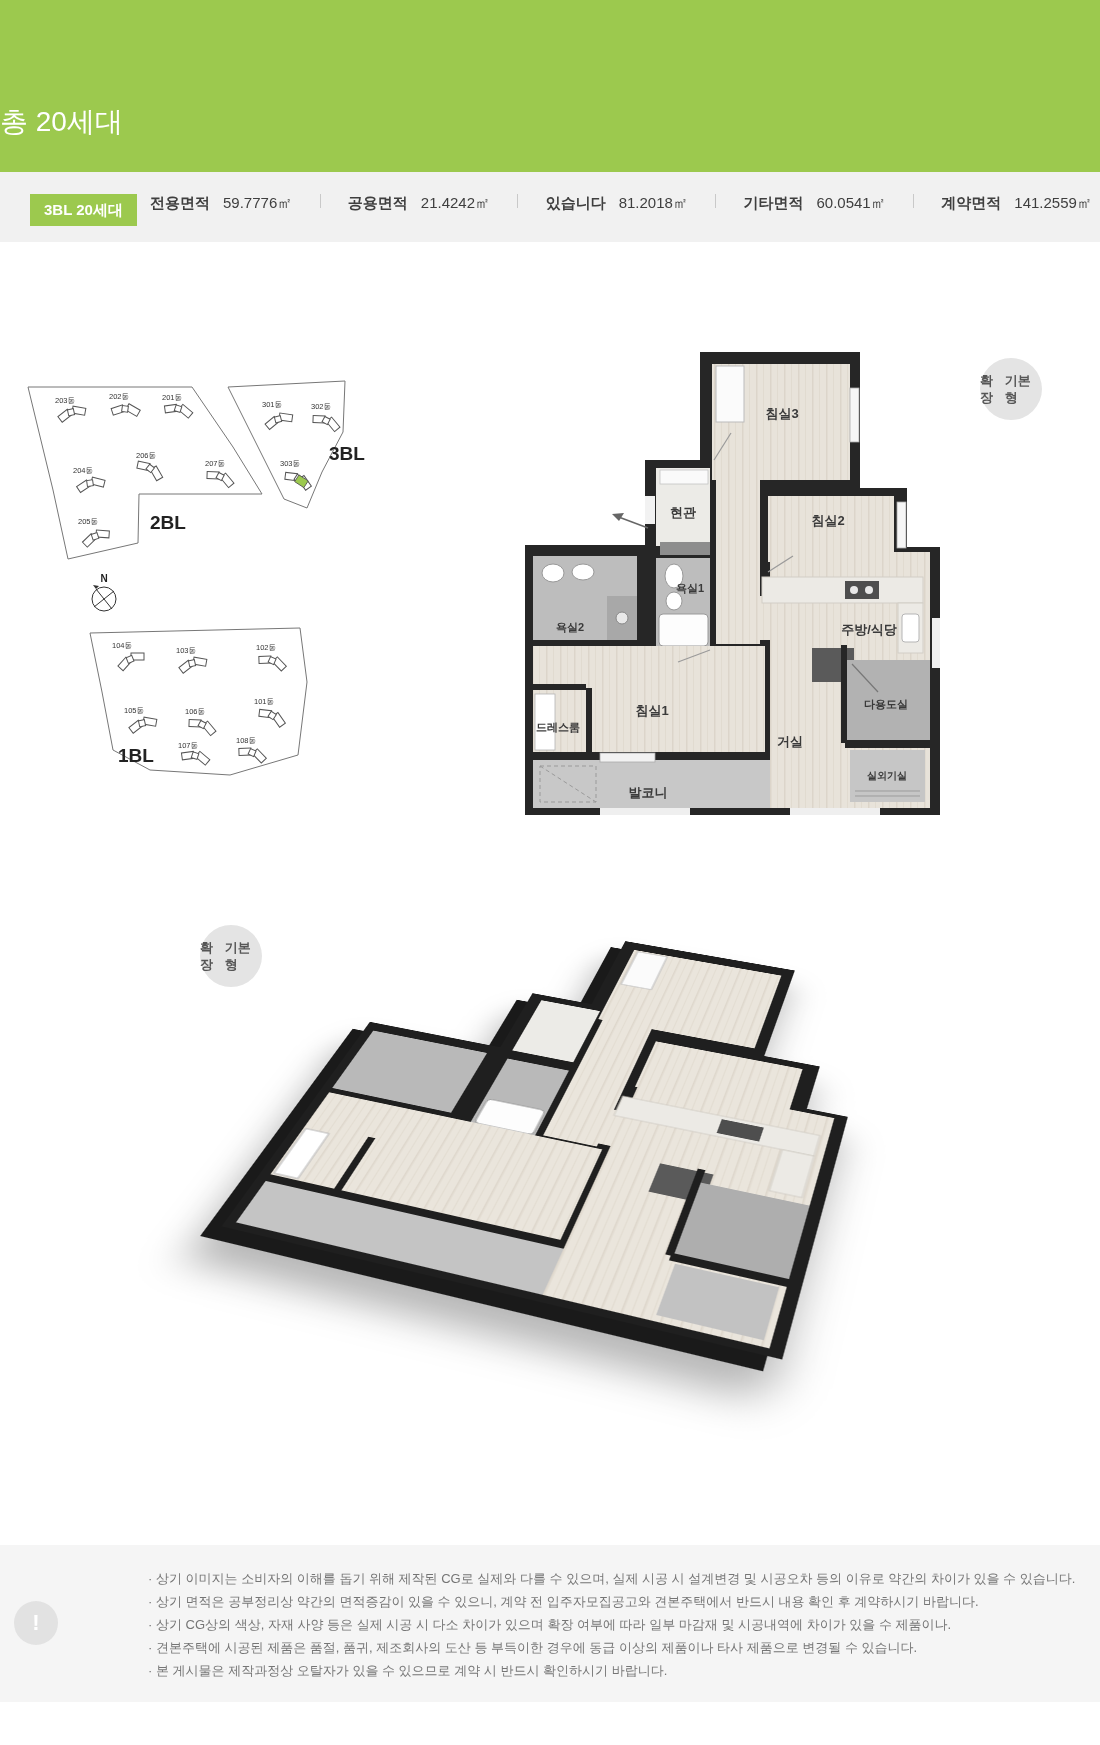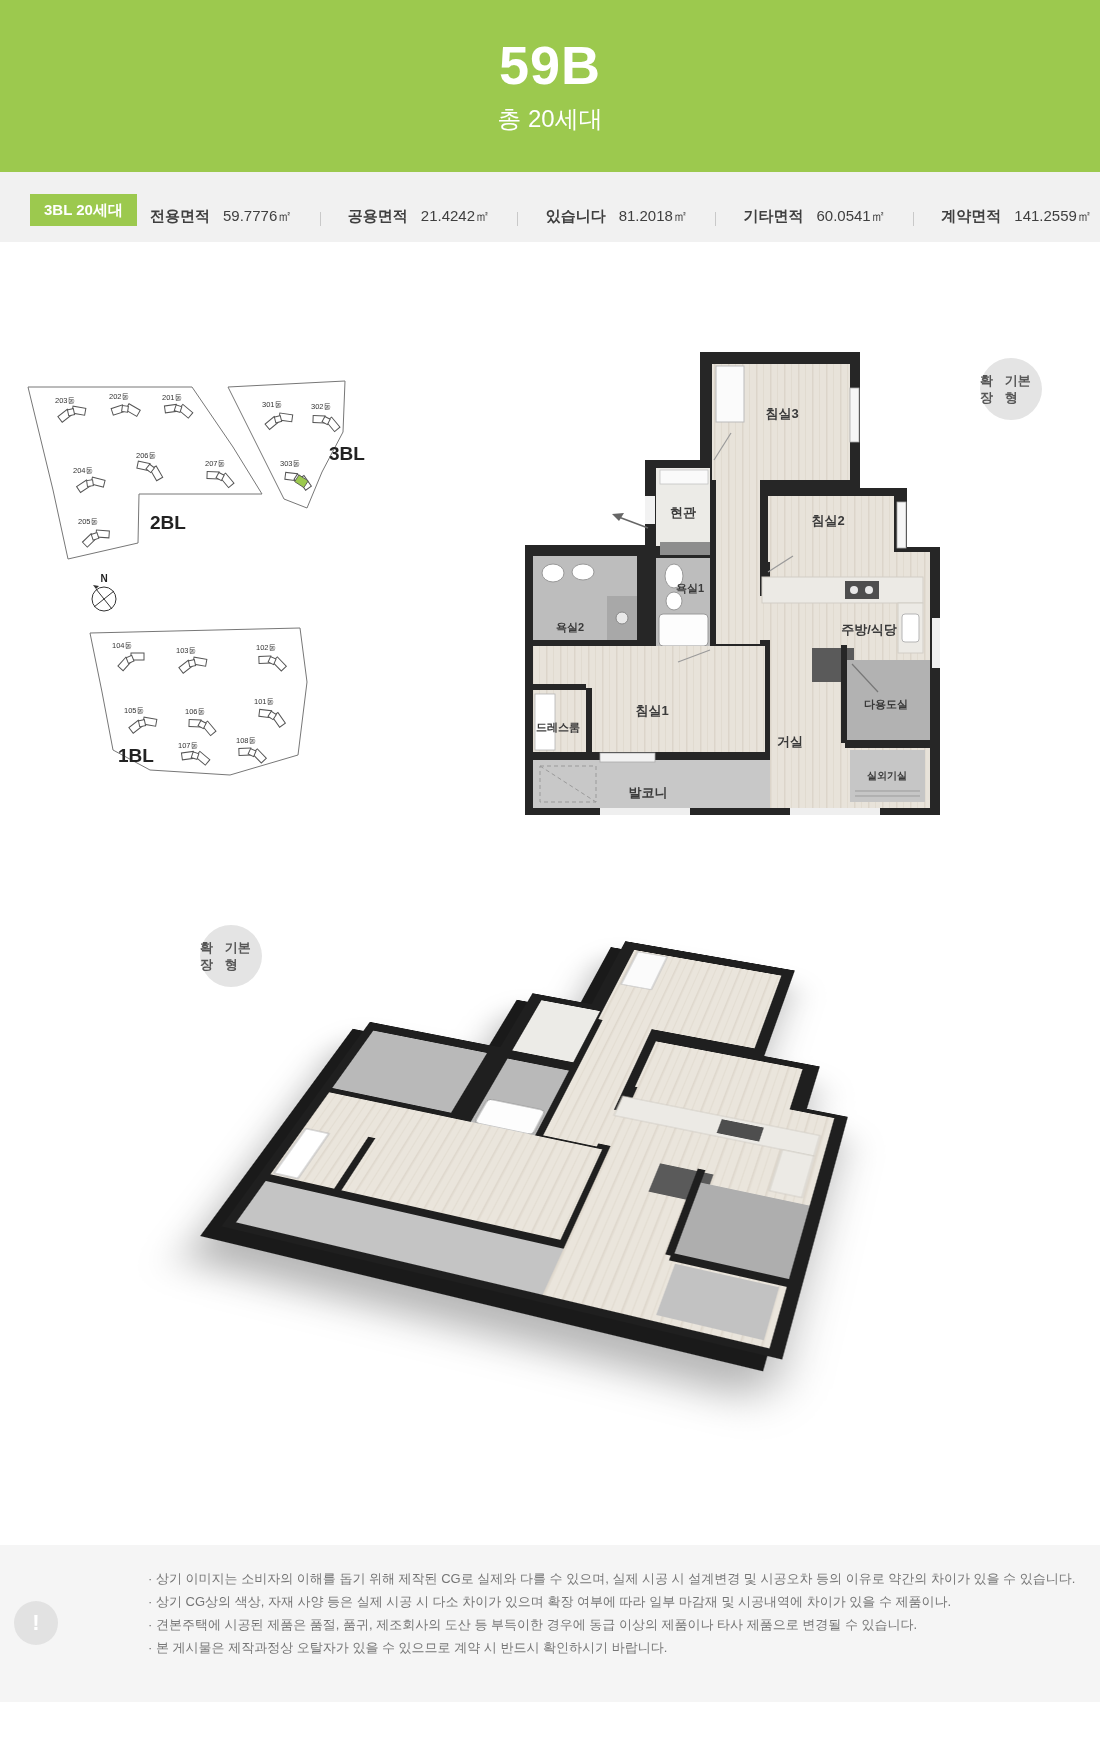--- a/index.html
+++ b/index.html
@@ -4,30 +4,30 @@
 <style>
   html,body{margin:0;padding:0;background:#ffffff;}
   *{box-sizing:border-box;}
   .page{position:relative;width:1100px;height:1745px;background:#fff;overflow:hidden;
         font-family:"Liberation Sans",sans-serif;}
 
   
   .hero{position:absolute;left:0;top:0;width:1100px;height:172px;background:#9cc94e;}
   .hero-title{position:absolute;left:0;top:34px;width:100%;text-align:center;
               color:#fff;font-size:54px;font-weight:800;letter-spacing:1px;}
-  .hero-sub{position:absolute;left:0;top:103px;width:100%;text-align:center;
-            color:#fff;font-size:24px;font-weight:400;}
+  .hero-sub{position:absolute;left:0;top:103px;width:100%;
+            color:#fff;font-size:28px;font-weight:400;}
 
   
   .infobar{position:absolute;left:0;top:172px;width:1100px;height:70px;background:#f1f1f1;}
   .info-badge{position:absolute;left:30px;top:22px;min-width:104px;height:32px;line-height:32px;
               background:#9cc94e;color:#fff;font-size:15px;font-weight:600;text-align:center;
               padding:0 14px;}
   .info-items{position:absolute;left:150px;top:22px;right:8px;height:32px;
-              display:flex;align-items:flex-end;justify-content:space-between;}
+              display:flex;align-items:flex-start;justify-content:space-between;}
   .info-item{display:flex;align-items:center;gap:13px;white-space:nowrap;}
   .info-item .lbl{font-size:15px;font-weight:700;color:#3f3f3f;}
   .info-item .val{font-size:15px;font-weight:400;color:#3f3f3f;}
   .info-sep{width:1px;height:14px;background:#c9c9c9;}
 
   
   svg text{font-family:"Liberation Sans",sans-serif;}
   .site-svg text.bname{font-size:7.5px;fill:#333;font-weight:500;text-anchor:middle;}
   .site-svg text.block{font-size:19px;fill:#222;font-weight:700;text-anchor:middle;}
   .site-svg text.north{font-size:10px;fill:#222;font-weight:700;text-anchor:middle;}
@@ -53,21 +53,20 @@
                display:flex;align-items:center;justify-content:center;}
   .disc-lines{position:absolute;left:148px;top:22px;}
   .disc-line{font-size:13px;color:#757575;line-height:23px;white-space:nowrap;}
 </style>
 </head>
 <body>
 
 <div class="page">
 
   <div class="hero">
-    <div class="hero-title">59B</div>
     <div class="hero-sub">총 20세대</div>
   </div>
 
   <div class="infobar">
     <div class="info-badge">3BL 20세대</div>
     <div class="info-items">
       <div class="info-item">
         <span class="lbl">전용면적</span>
         <span class="val">59.7776㎡</span>
       </div>
@@ -295,19 +294,20 @@
         <rect x="845" y="740" width="85" height="8" fill="#1f1f1f"></rect>
         <rect x="850" y="750" width="75" height="52" fill="#c2c2c2"></rect>
       </svg>
     </div>
   </div>
 
   <div class="disclaimer">
     <div class="warn-circle">!</div>
     <div class="disc-lines">
       <div class="disc-line">· 상기 이미지는 소비자의 이해를 돕기 위해 제작된 CG로 실제와 다를 수 있으며, 실제 시공 시 설계변경 및 시공오차 등의 이유로 약간의 차이가 있을 수 있습니다.</div>
+      <div class="disc-line">· 상기 면적은 공부정리상 약간의 면적증감이 있을 수 있으니, 계약 전 입주자모집공고와 견본주택에서 반드시 내용 확인 후 계약하시기 바랍니다.</div>
       <div class="disc-line">· 상기 CG상의 색상, 자재 사양 등은 실제 시공 시 다소 차이가 있으며 확장 여부에 따라 일부 마감재 및 시공내역에 차이가 있을 수 제품이나.</div>
       <div class="disc-line">· 견본주택에 시공된 제품은 품절, 품귀, 제조회사의 도산 등 부득이한 경우에 동급 이상의 제품이나 타사 제품으로 변경될 수 있습니다.</div>
       <div class="disc-line">· 본 게시물은 제작과정상 오탈자가 있을 수 있으므로 계약 시 반드시 확인하시기 바랍니다.</div>
     </div>
   </div>
 
 </div>
 
 </body></html>

